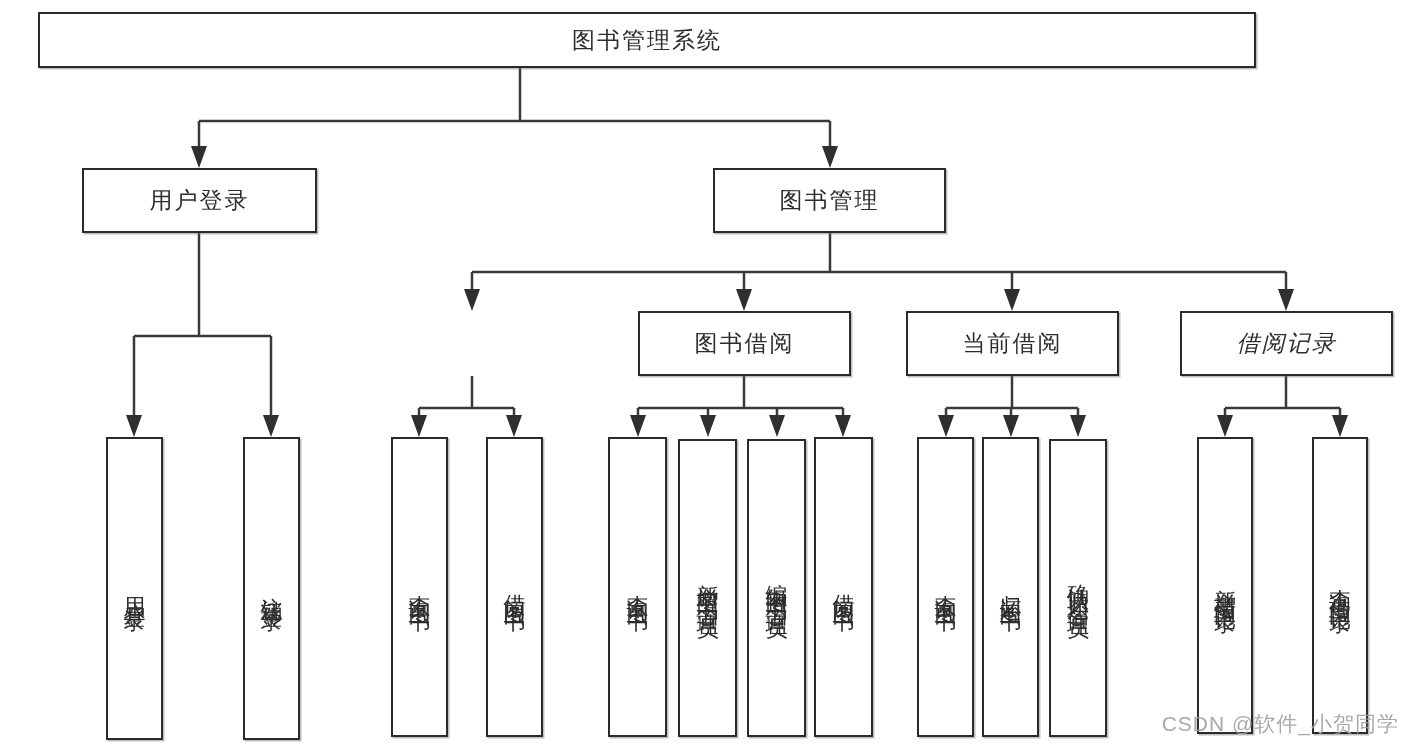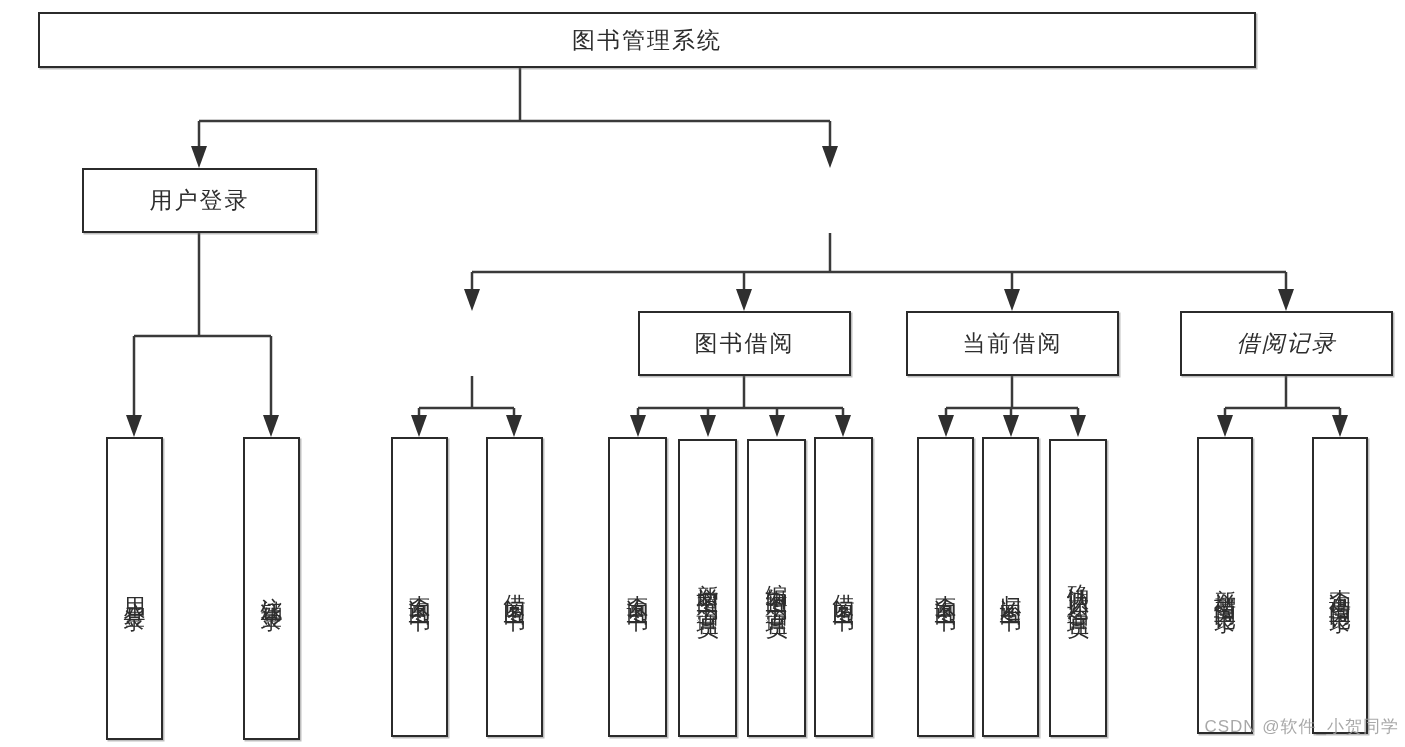--- a/index.html
+++ b/index.html
@@ -25,21 +25,21 @@
   .v-node{font-size:22px;}
   .v-node .vtext{
     writing-mode:vertical-rl;
     text-orientation:mixed;
     letter-spacing:5px;
     line-height:1;
   }
   .watermark{
     position:absolute;
     right:6px;bottom:9px;
-    font-size:17px;
+    font-size:21px;
     letter-spacing:1px;
     color:rgba(158,158,158,.9);
     z-index:3;
     white-space:nowrap;
     text-align:center;
   }
 </style>
 </head>
 <body>
 
@@ -111,20 +111,23 @@
     </g>
   </svg>
 
   <div class="node h-node" style="left:14px;top:12px;width:1218px;height:56px;margin-left:24px;">
     <span>图书管理系统</span>
   </div>
 
   <div class="node h-node" style="left:82px;top:168px;width:235px;height:65px;">
     <span>用户登录</span>
   </div>
+  <div class="node h-node" style="left:713px;top:168px;width:233px;height:65px;">
+    <span>图书管理</span>
+  </div>
 
   <div class="node h-node" style="left:906px;top:311px;width:213px;height:65px;">
     <span>当前借阅</span>
   </div>
   <div class="node h-node" style="left:638px;top:311px;width:213px;height:65px;">
     <span>图书借阅</span>
   </div>
   <div class="node h-node" style="left:1180px;top:311px;width:213px;height:65px;font-style:italic;">
     <span>借阅记录</span>
   </div>

